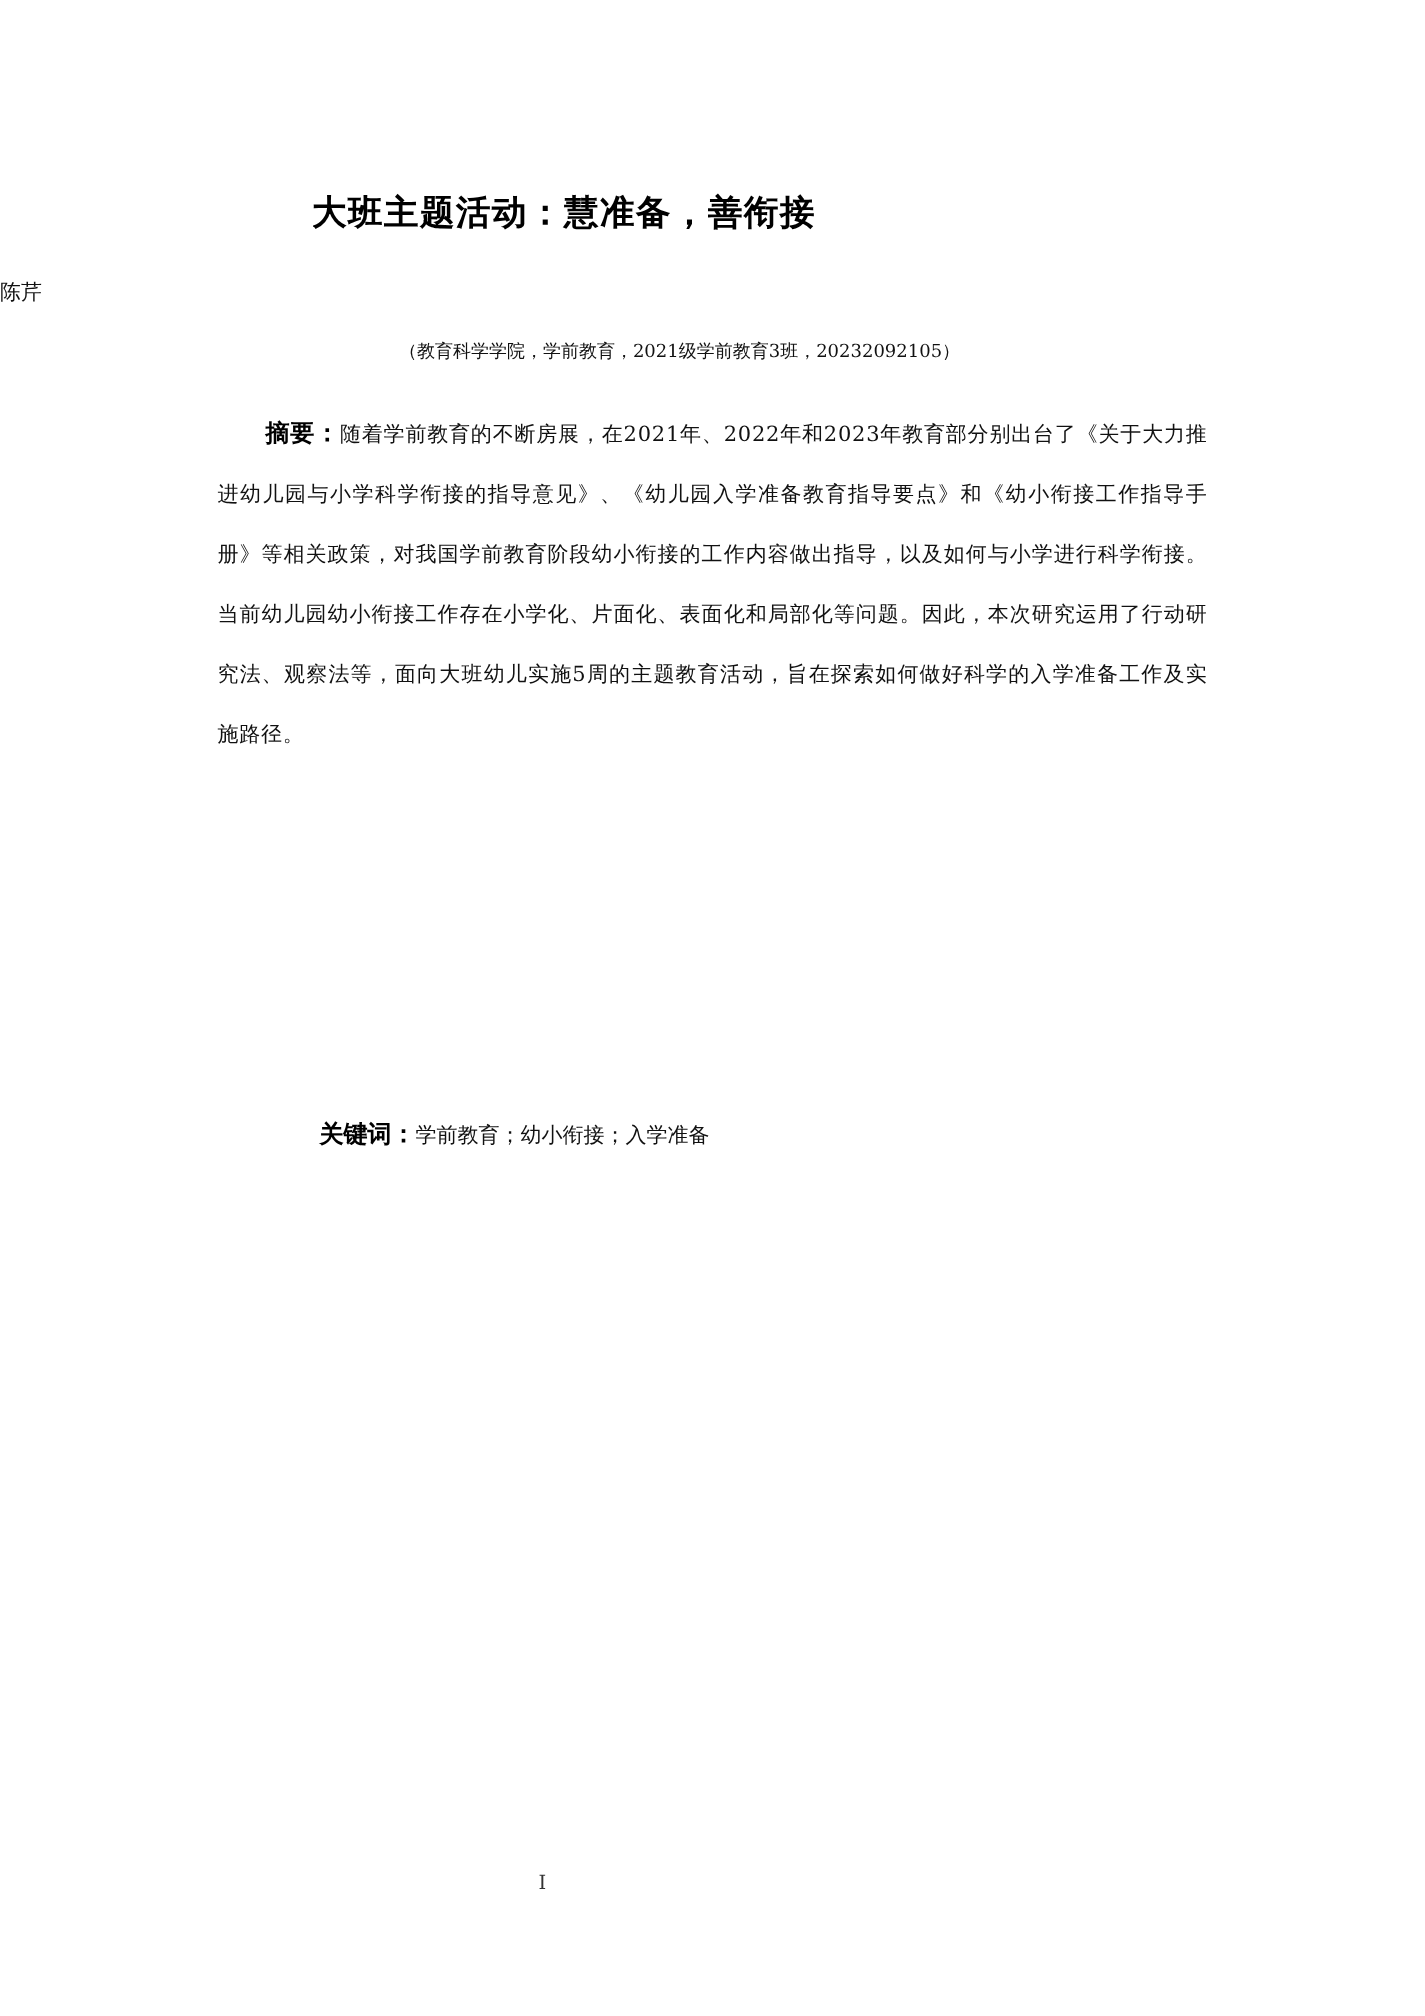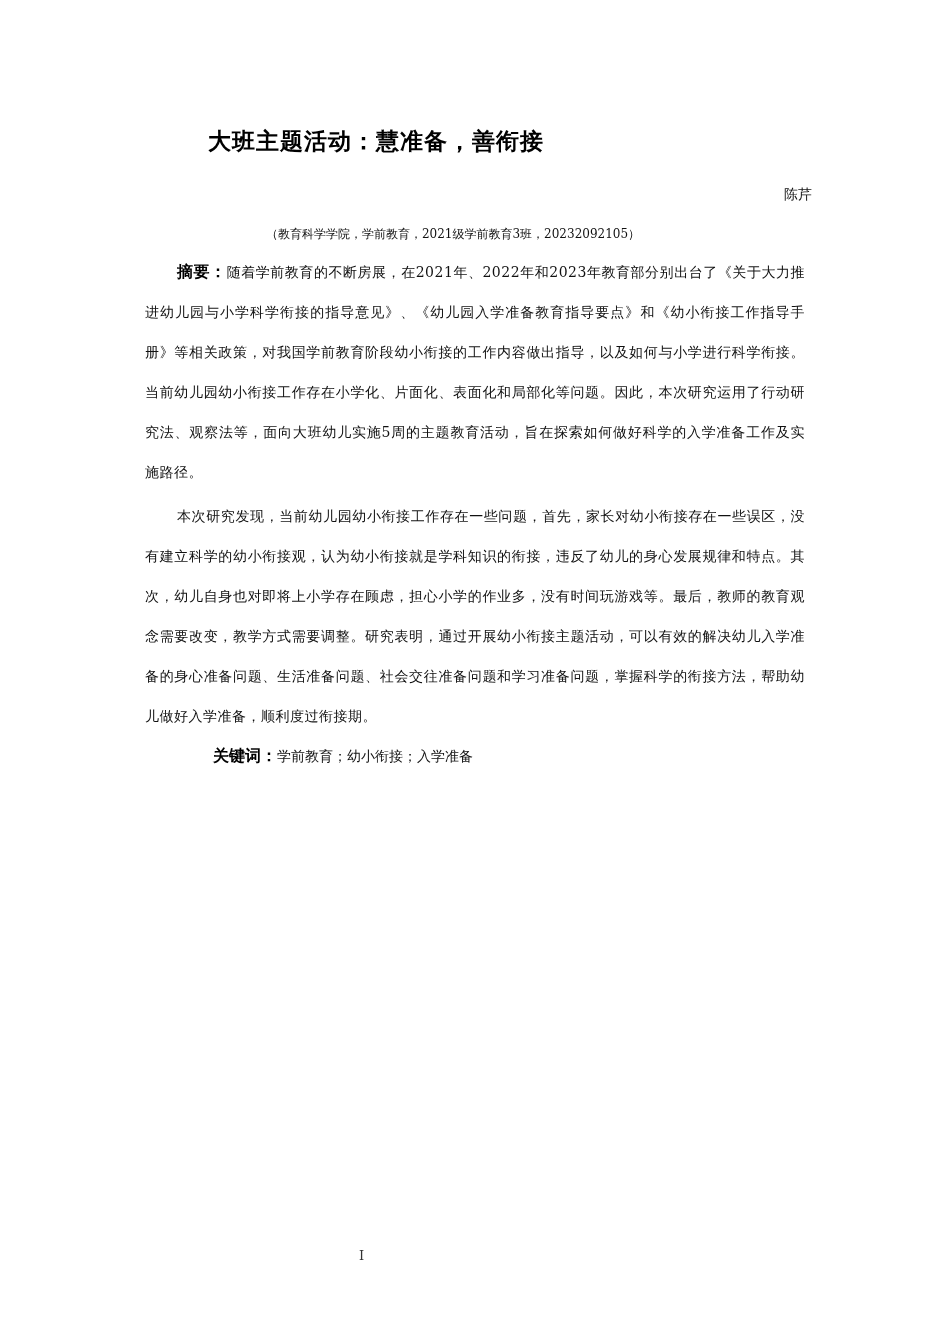--- a/index.html
+++ b/index.html
@@ -31,21 +31,21 @@
       font-weight: bold;
       font-size: 23px;
       letter-spacing: 1px;
       color: #000;
     }
     .author {
       position: absolute;
       top: 186px;
       left: 0;
       width: 812px;
-      text-align: right;
+      text-align: left;
       font-size: 14px;
     }
     .affil {
       position: absolute;
       top: 226px;
       left: 0;
       width: 906px;
       text-align: center;
       font-size: 12px;
     }
@@ -53,21 +53,21 @@
       position: absolute;
       left: 145px;
       width: 660px;
       font-size: 14px;
       line-height: 40px;
       text-align: justify;
       text-align-last: left;
       letter-spacing: 0.5px;
     }
     .abstract {
-      top: 252px;
+      top: 269px;
     }
     .para2 {
       top: 496px;
       text-indent: 32px;
     }
     .label-bold {
       font-family: "DejaVu Sans", "Liberation Sans", sans-serif;
       font-weight: bold;
       font-size: 16px;
       color: #000;
@@ -96,20 +96,19 @@
 
 <div class="page">
   <div class="title">大班主题活动：慧准备，善衔接</div>
   <div class="author">陈芹</div>
   <div class="affil">（教育科学学院，学前教育，2021级学前教育3班，20232092105）</div>
 
   <div class="body-block abstract">
     <span class="lead"></span><span class="label-bold">摘要：</span><span>随着学前教育的不断房展，在2021年、2022年和2023年教育部分别出台了《关于大力推进幼儿园与小学科学衔接的指导意见》、《幼儿园入学准备教育指导要点》和《幼小衔接工作指导手册》等相关政策，对我国学前教育阶段幼小衔接的工作内容做出指导，以及如何与小学进行科学衔接。当前幼儿园幼小衔接工作存在小学化、片面化、表面化和局部化等问题。因此，本次研究运用了行动研究法、观察法等，面向大班幼儿实施5周的主题教育活动，旨在探索如何做好科学的入学准备工作及实施路径。</span>
   </div>
 
-  <div class="body-block para2">本次研究发现，当前幼儿园幼小衔接工作存在一些问题，首先，家长对幼小衔接存在一些误区，没有建立科学的幼小衔接观，认为幼小衔接就是学科知识的衔接，违反了幼儿的身心发展规律和特点。其次，幼儿自身也对即将上小学存在顾虑，担心小学的作业多，没有时间玩游戏等。最后，教师的教育观念需要改变，教学方式需要调整。研究表明，通过开展幼小衔接主题活动，可以有效的解决幼儿入学准备的身心准备问题、生活准备问题、社会交往准备问题和学习准备问题，掌握科学的衔接方法，帮助幼儿做好入学准备，顺利度过衔接期。</div>
 
   <div class="keywords">
     <span class="label-bold">关键词：</span><span>学前教育；幼小衔接；入学准备</span>
   </div>
 
   <div class="page-number">I</div>
 </div>
 
 </body></html>

